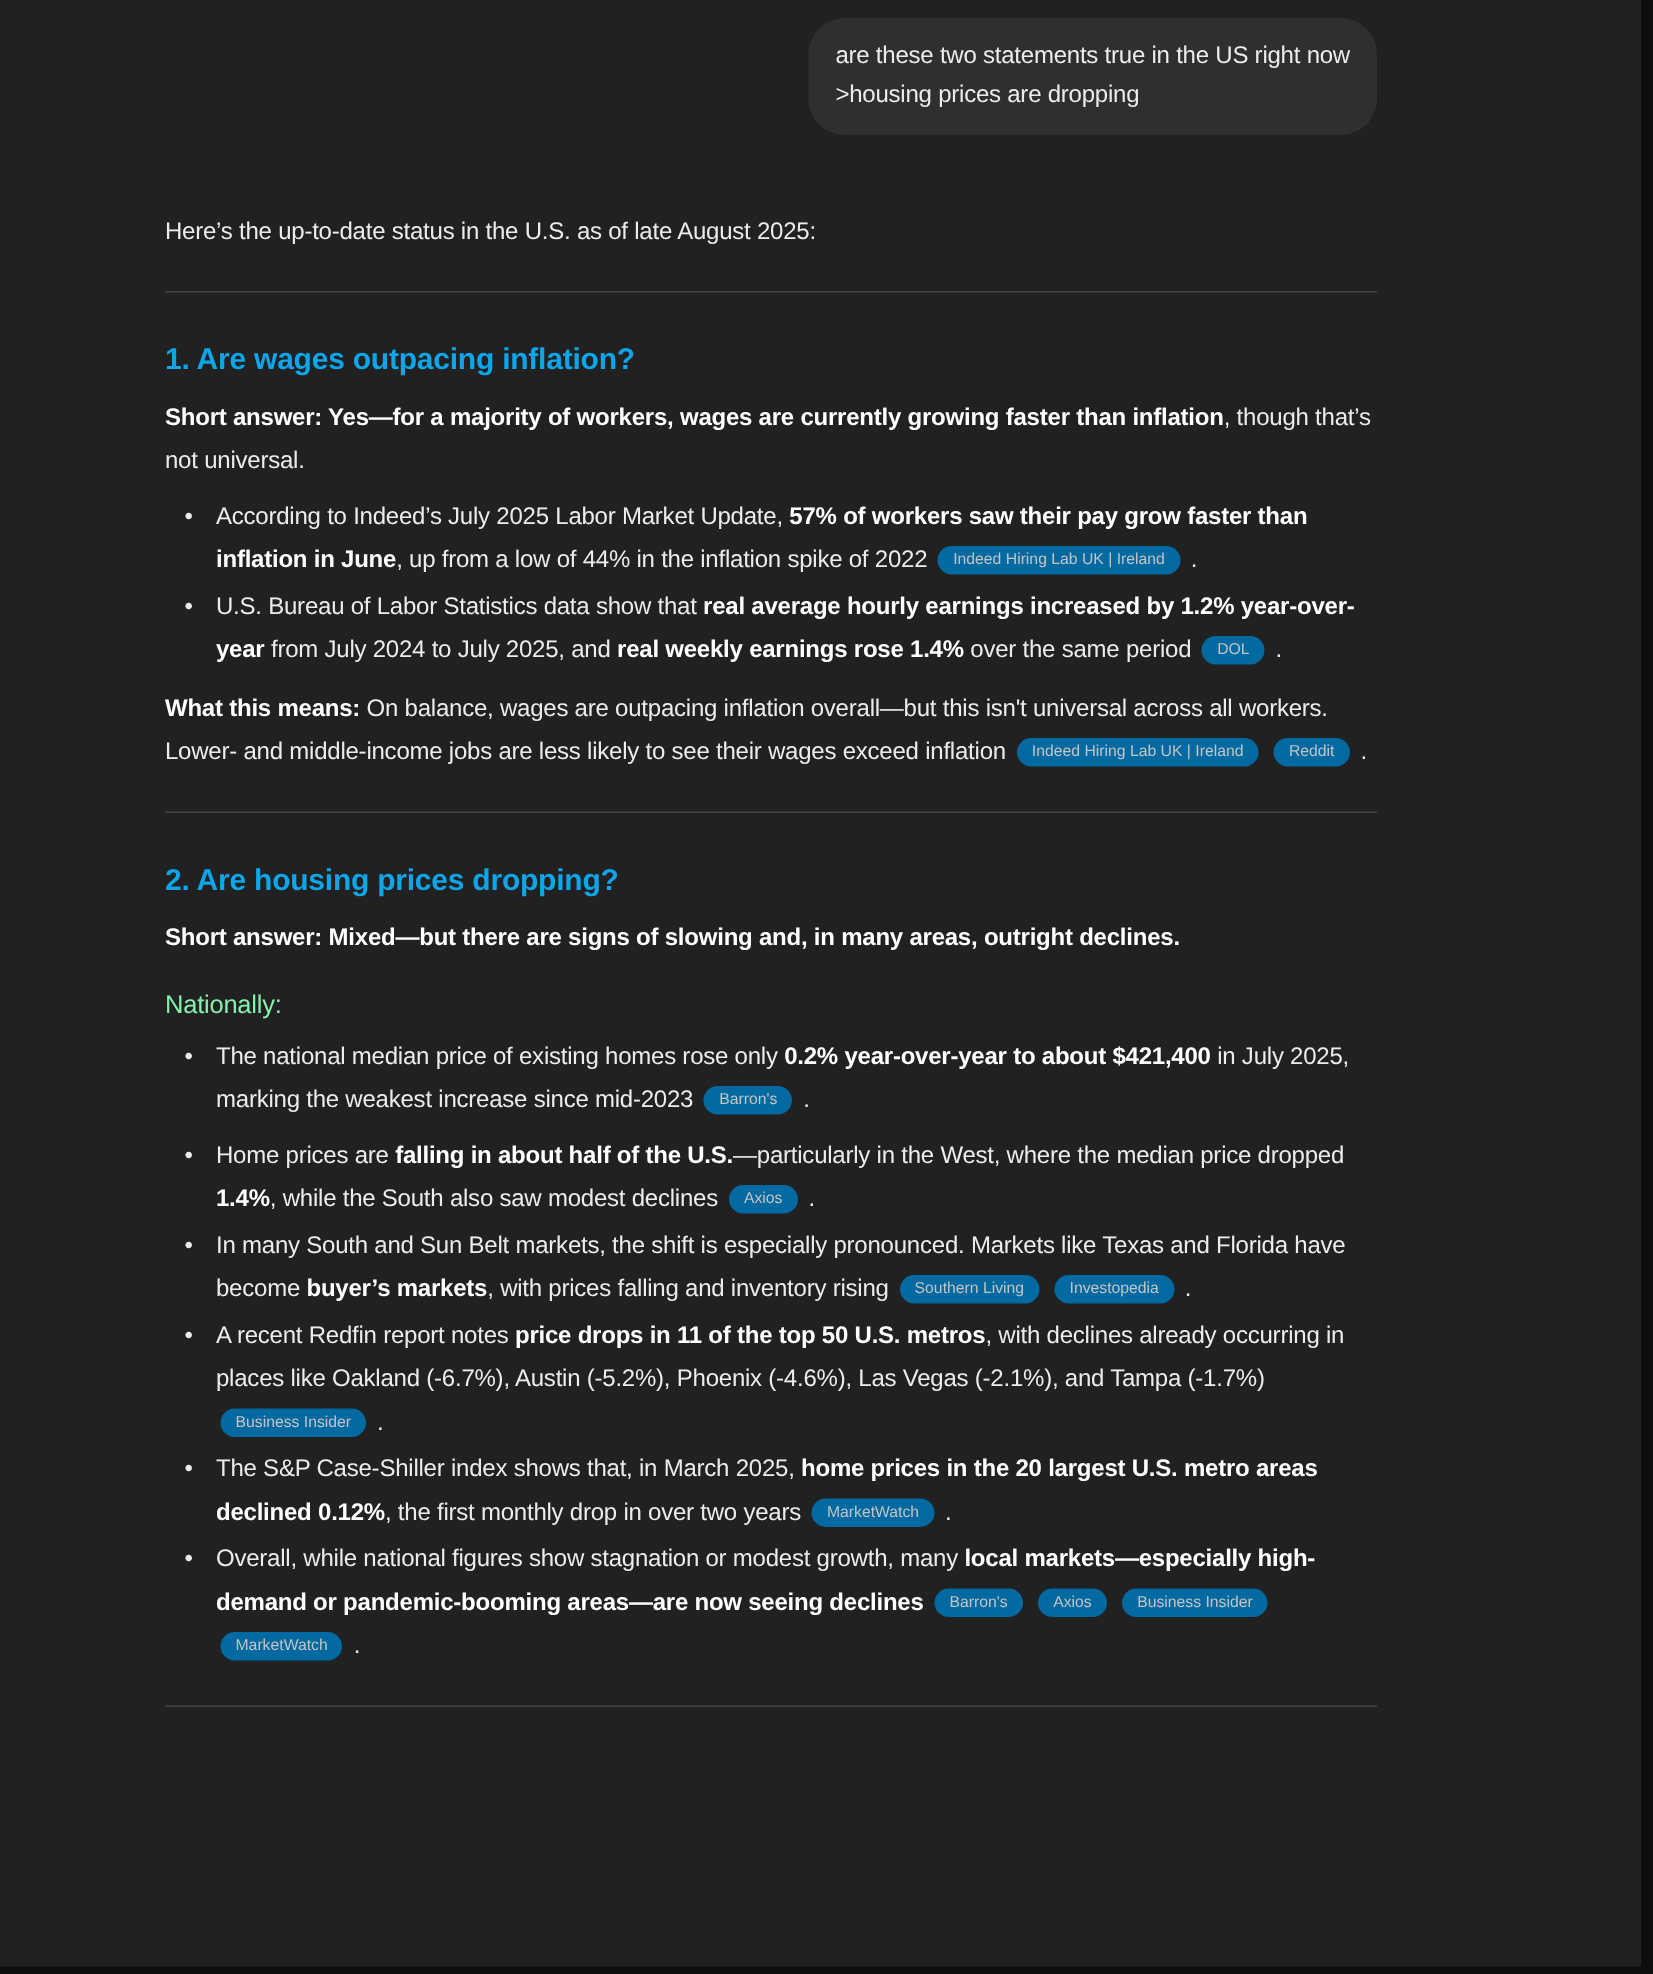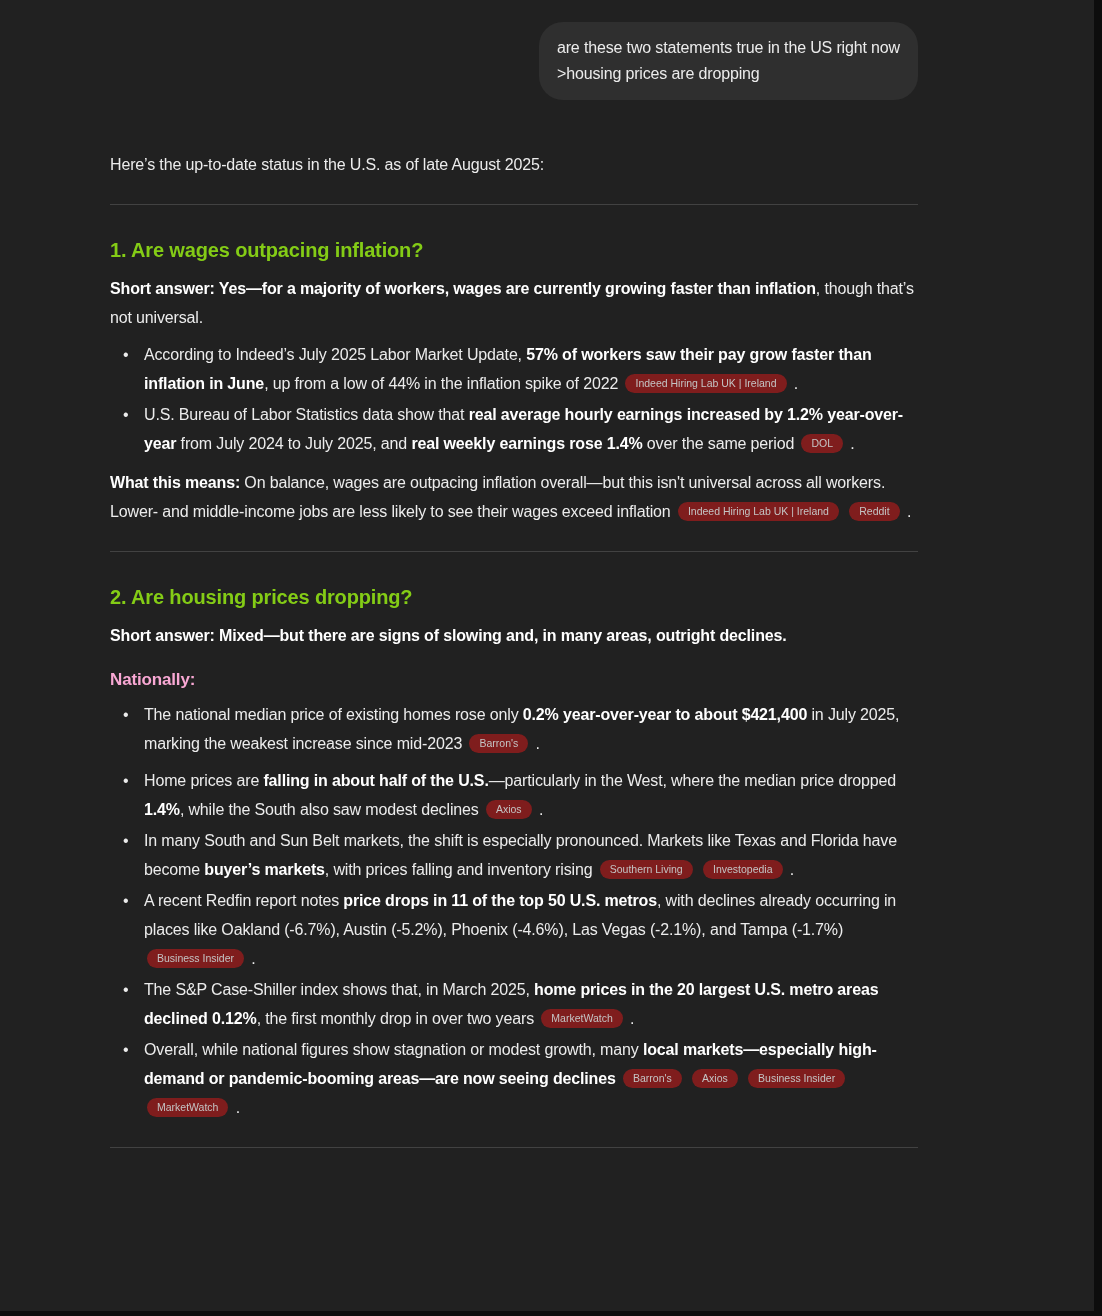--- a/index.html
+++ b/index.html
@@ -3,40 +3,40 @@
 <meta charset="utf-8">
 <style>
   html,body{margin:0;padding:0;}
   body{
     width:1102px;height:1316px;position:relative;overflow:hidden;
     background:#212121;
     font-family:"Liberation Sans",sans-serif;
     color:#ececec;
   }
   .chat{
-    margin-left:110px;width:808px;padding-top:22px;
+    margin-left:110px;width:808px;padding-top:12px;
     font-size:16px;line-height:29px;letter-spacing:-0.15px;
   }
   .bubble-row{display:flex;justify-content:flex-end;}
   .bubble{
     background:#2f2f2f;color:#ececec;border-radius:24px;
     padding:13px 18px;line-height:26px;max-width:560px;
   }
   .assistant{margin-top:50px;}
   .assistant p{margin:10px 0 0;}
-  .assistant h3{margin:32px 0 0;font-size:20px;line-height:27px;font-weight:700;color:#84cc16;}
-  .assistant h4{margin:18px 0 0;font-size:17px;line-height:24px;font-weight:700;color:#f9a8d4;}
+  .assistant h3{margin:32px 0 0;font-size:20px;line-height:27px;font-weight:700;color:#0ea5e9;}
+  .assistant h4{margin:18px 0 0;font-size:17px;line-height:24px;font-weight:400;color:#86efac;}
   .assistant hr{margin:25px 0 0;border:none;border-top:1px solid #424242;height:0;}
   .assistant ul{margin:8px 0 0;padding:0;list-style:none;}
   .assistant li{position:relative;padding-left:34px;}
   .assistant li + li{margin-top:2px;}
   .assistant li::before{content:"\2022";position:absolute;left:13px;top:0;color:#ececec;}
   .b{font-weight:700;color:#ffffff;}
   .pill{
-    display:inline-block;background:#7f1d1d;color:#c4c4c4;
+    display:inline-block;background:#0369a1;color:#c4c4c4;
     font-size:10.5px;line-height:13px;letter-spacing:0;
     padding:3px 10px;border-radius:10px;margin:0 3px;
     vertical-align:2px;white-space:nowrap;cursor:pointer;
   }
   .edge-right{position:absolute;top:0;right:0;width:8px;height:100%;background:#0d0d0d;}
   .edge-bottom{position:absolute;bottom:0;left:0;width:100%;height:5px;background:#0d0d0d;}
 </style>
 </head>
 <body>
 

